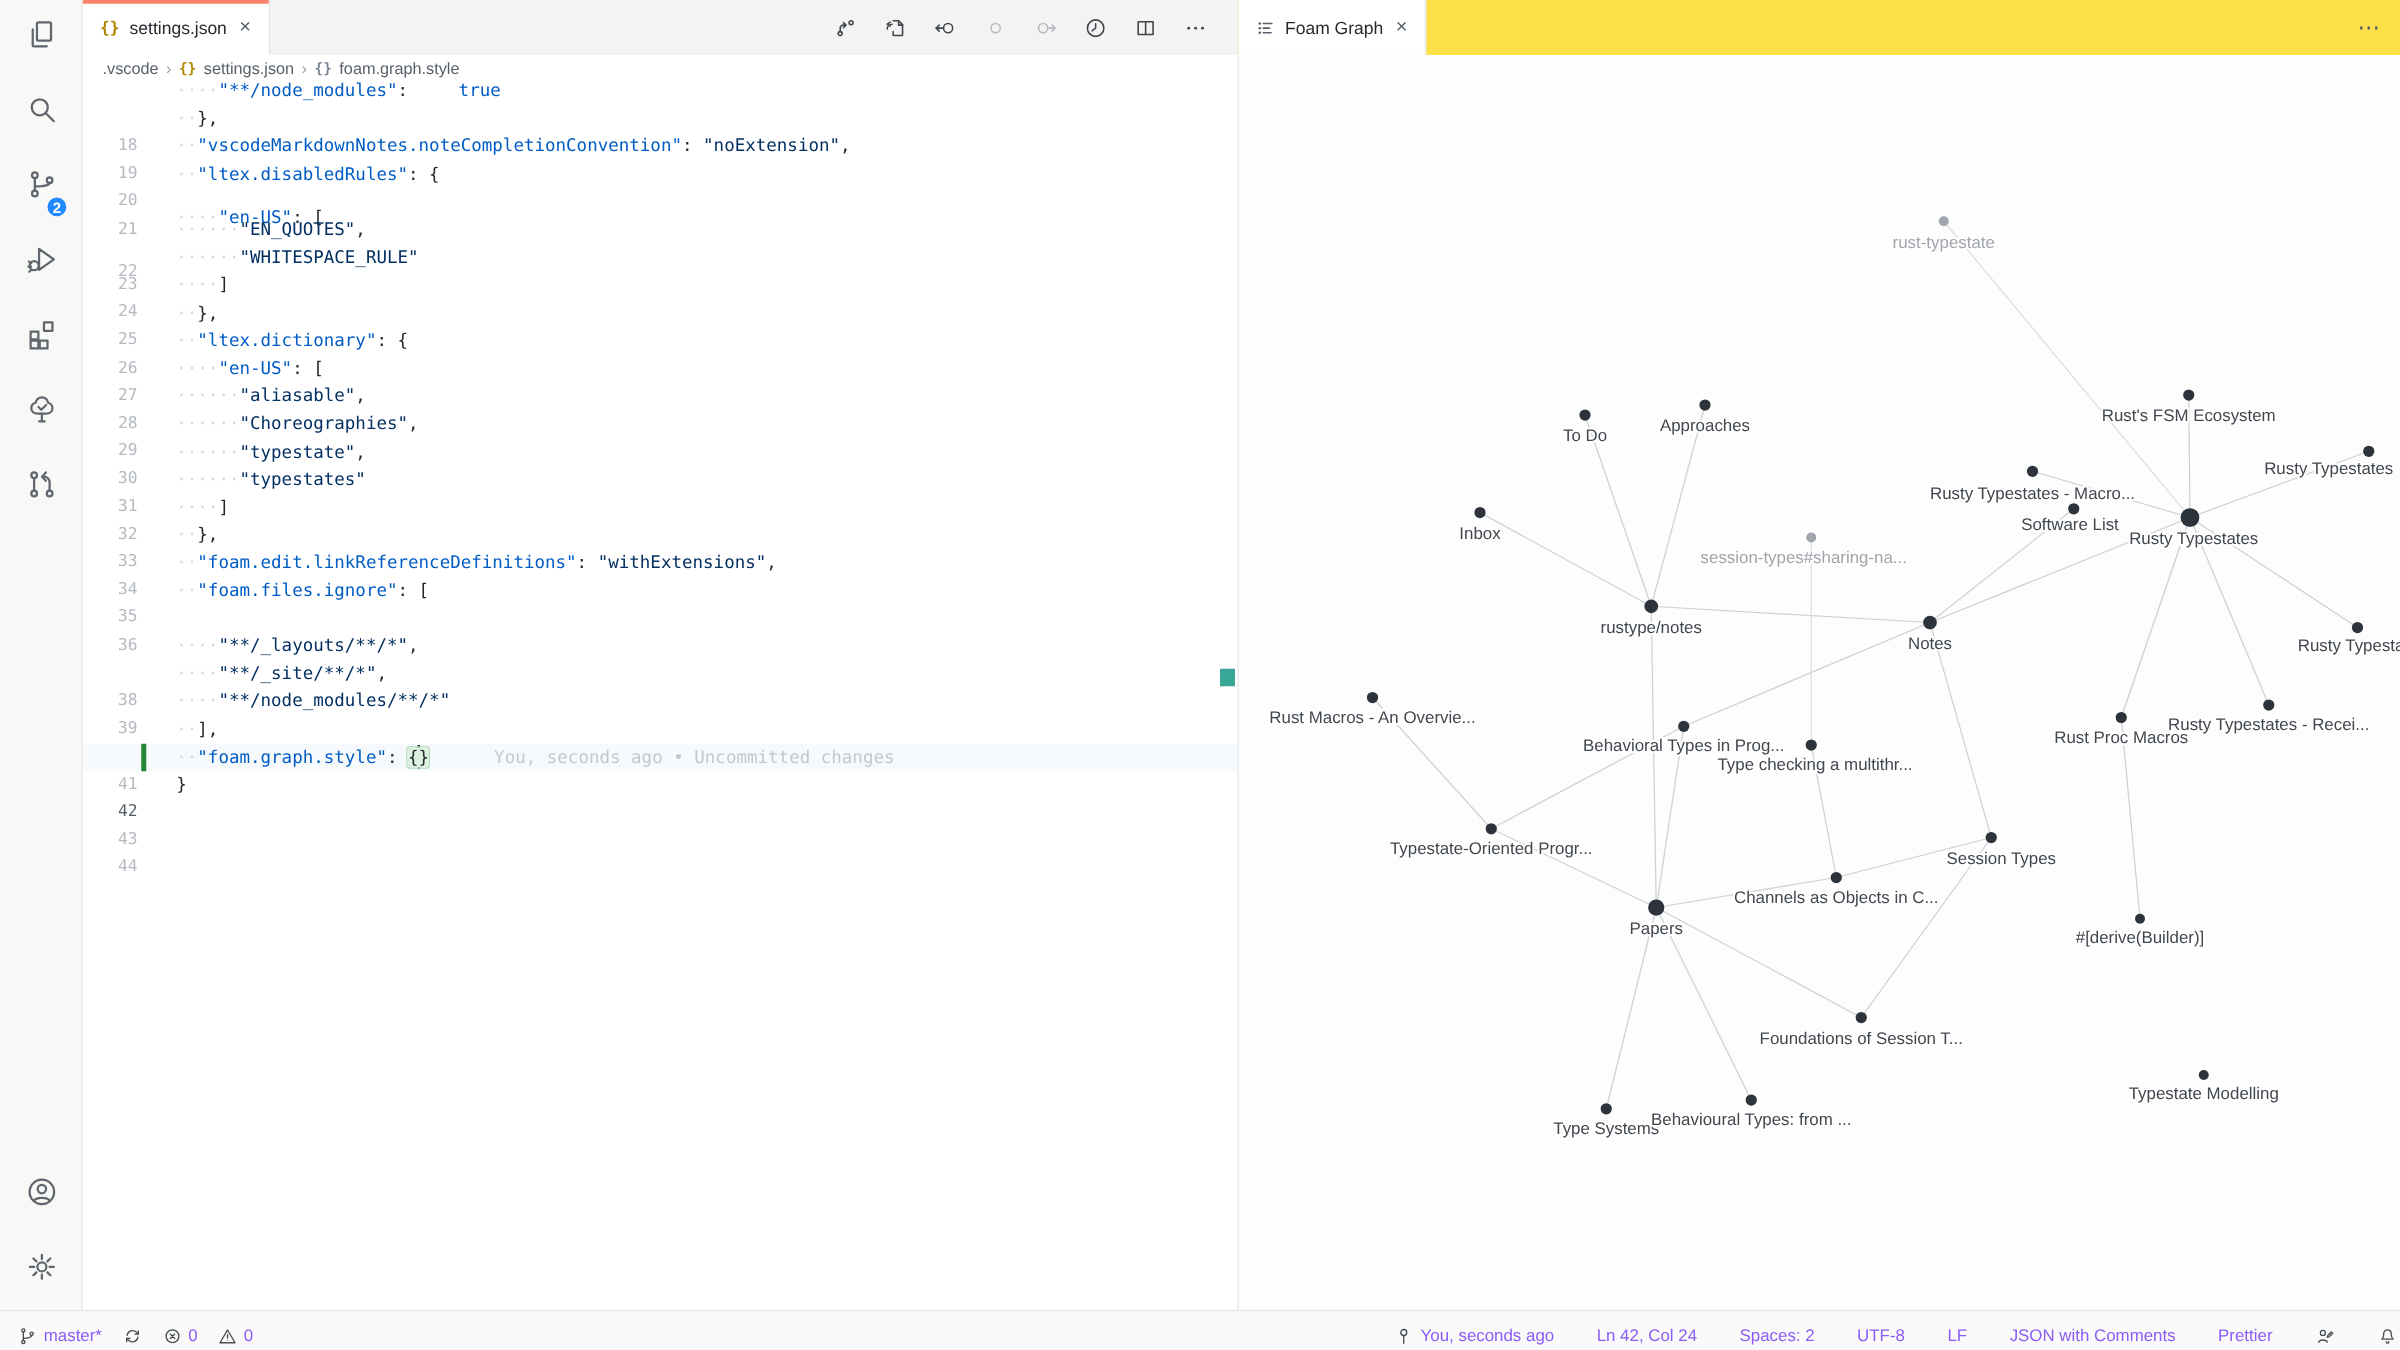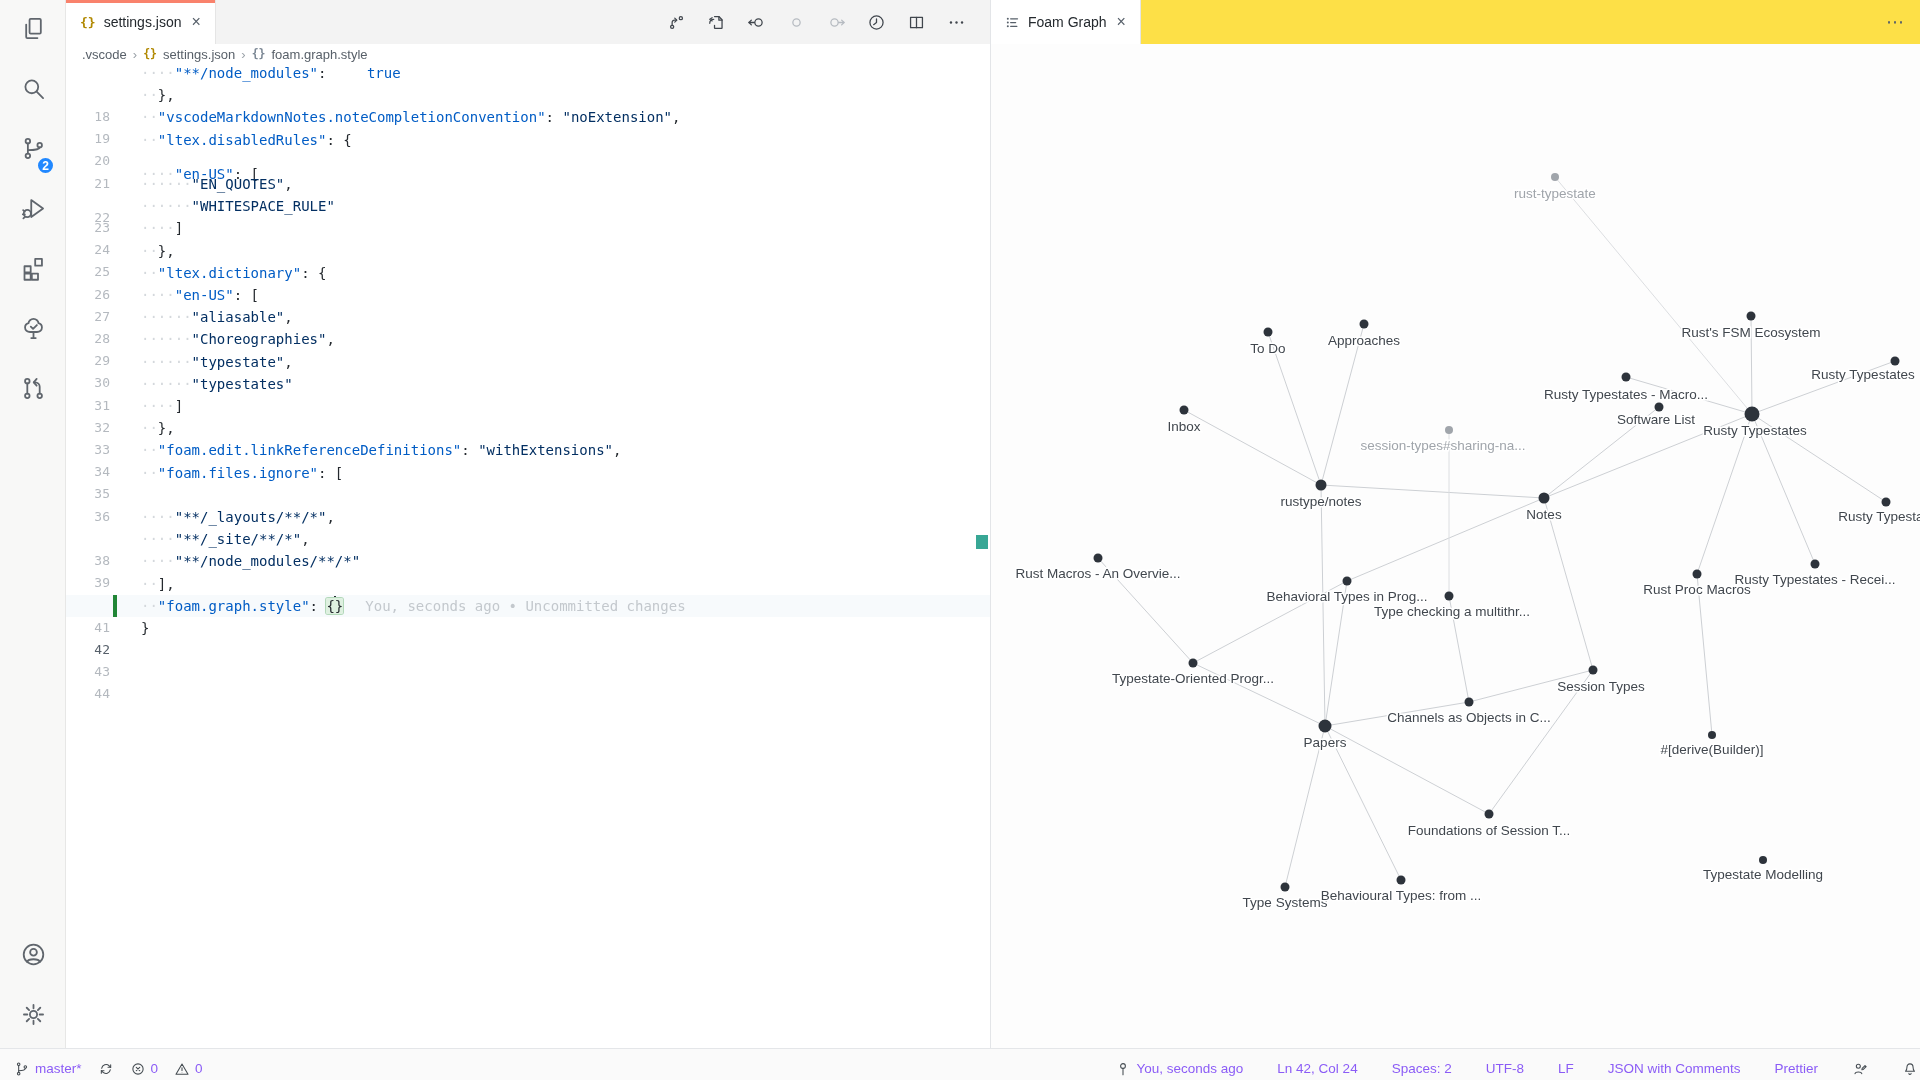--- a/index.html
+++ b/index.html
@@ -53,21 +53,21 @@
   .code-row.cur-row { background:#f7fafc; }
   .ln { position:absolute; left:0; top:0; width:44px; text-align:right; color:#b4b9bf; font-size:13px;margin-top:44px; }
   .cur-row .ln { color:#57606a; }
   .code-text { position:absolute; left:75px; top:0; }
   .ws { color:#d4d8dc; }
   .tk-k { color:#005cc5; }
   .tk-s { color:#032f62; }
   .tk-p { color:#24292e; }
   .tk-b { color:#005cc5;margin-left:32px; }
   .tk-hl { background:#def0e0; box-shadow:0 0 0 1px #b2d8b9; border-radius:2px; color:#24292e; }
-  .blame { color:#c3c8cd; padding-left:22px; }
+  .blame { color:#c3c8cd; padding-left:52px; }
   .gutter-change { position:absolute; left:47px; top:0; width:4px; height:22.2px; background:#218636; }
   .cursor-caret { position:absolute; left:268px; top:1px; width:2px; height:19px; background:#24292e; }
   .overview-mark { position:absolute; left:910px; top:471px; width:12px; height:14px; background:#38a795; }
 
   
   .graph-panel { position:absolute; left:990px; top:0; width:930px; height:1048px;
                  background:#fdfdfd; border-left:1px solid #e3e5e8; }
   .panel-tab-bar { position:absolute; left:0; top:0; width:930px; height:44px; background:#fde047; display:flex; }
   .panel-tab { height:44px; background:#fff; display:flex; align-items:center; gap:8px;
                padding:0 12px 0 14px; border-right:1px solid #e5e5e5; cursor:pointer; }

